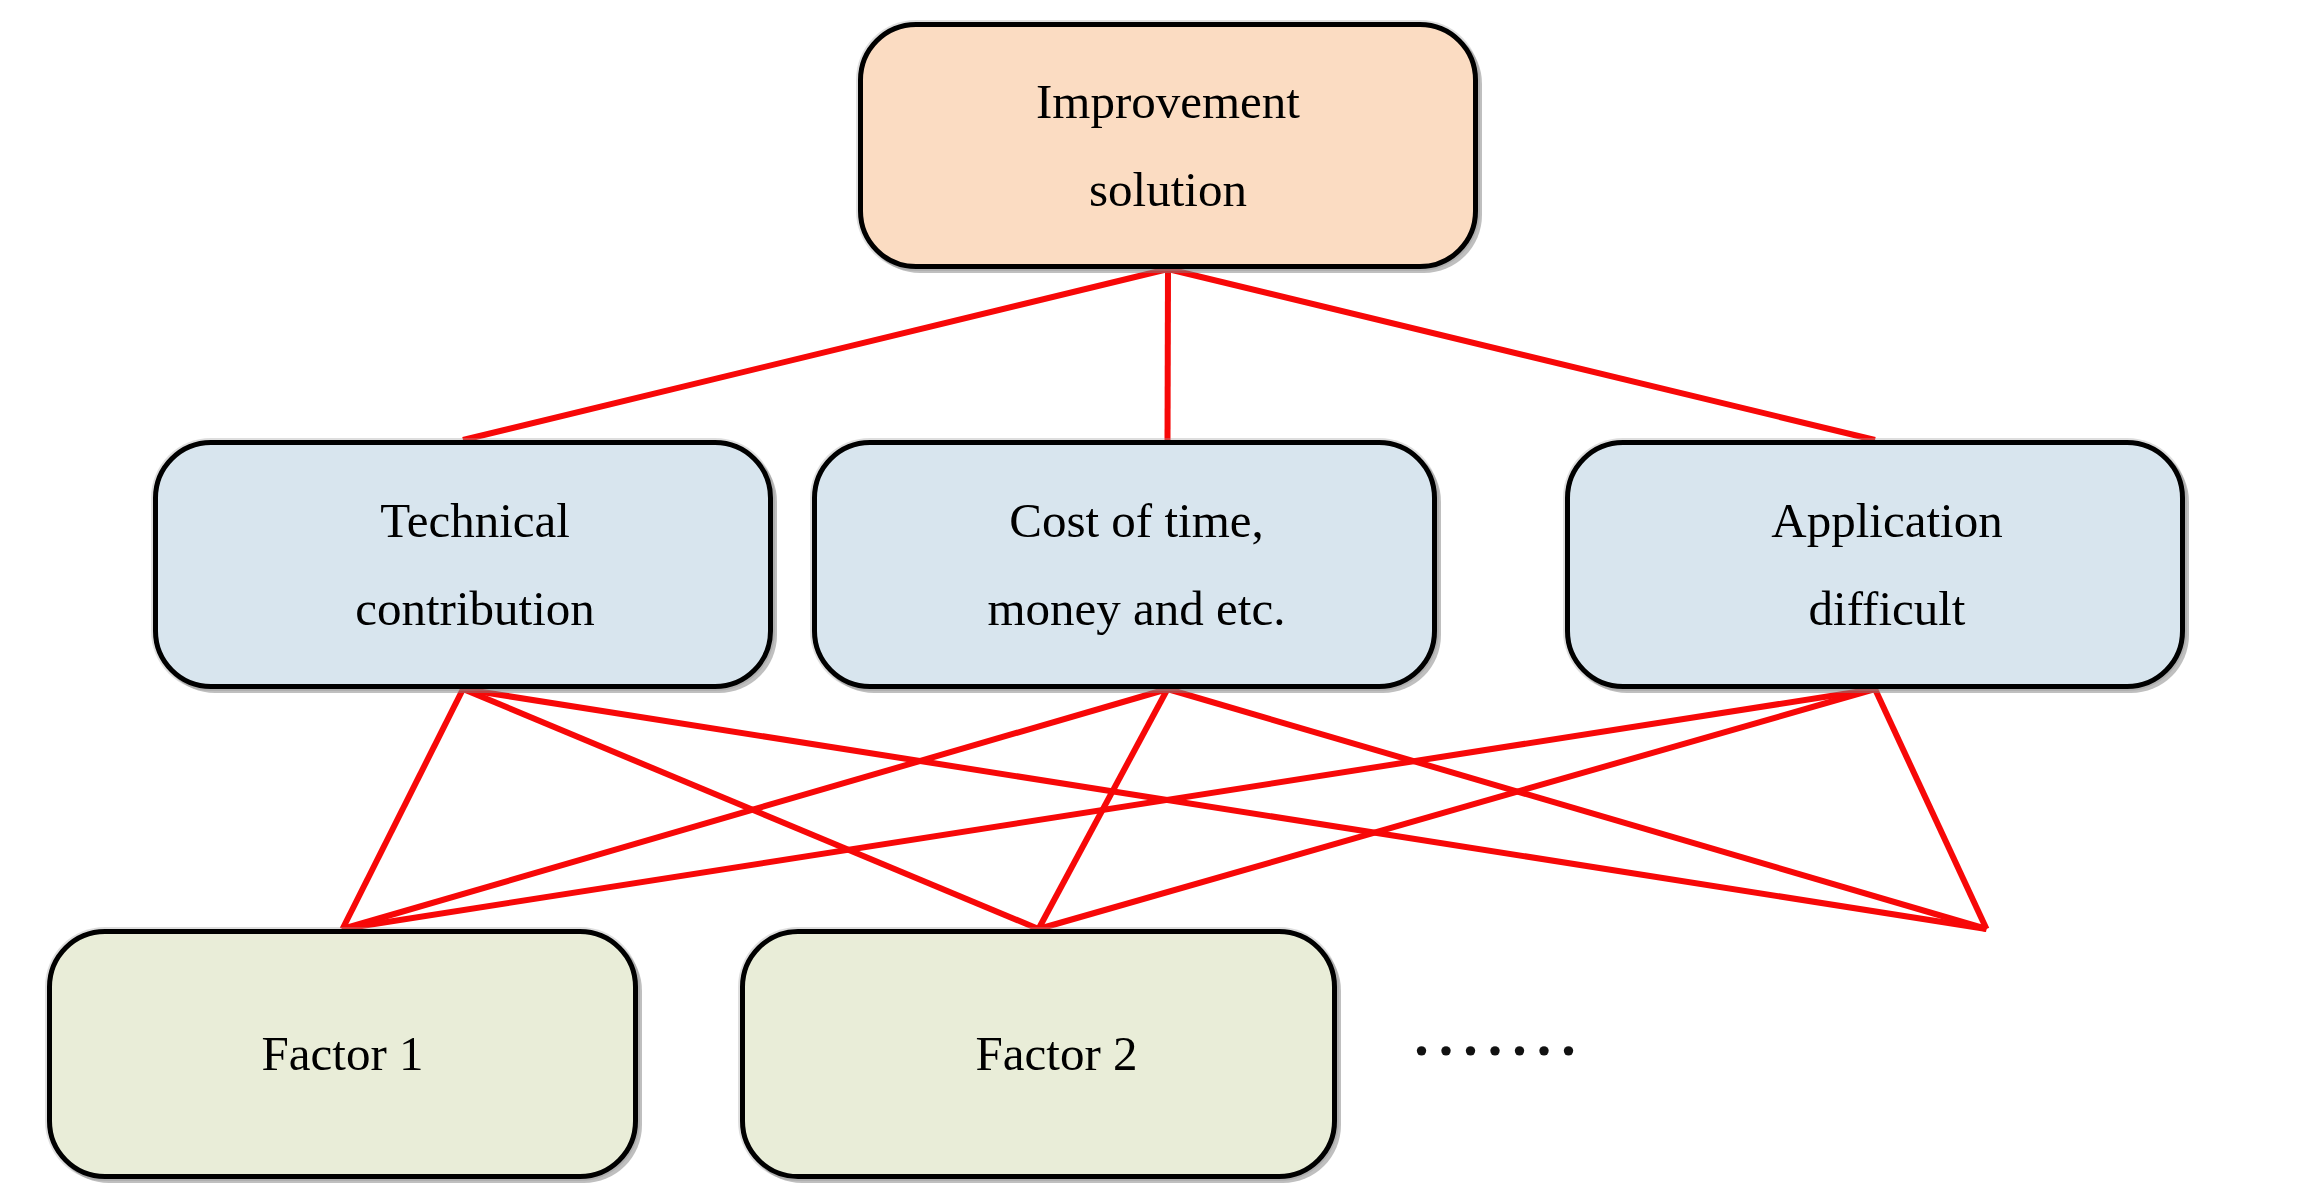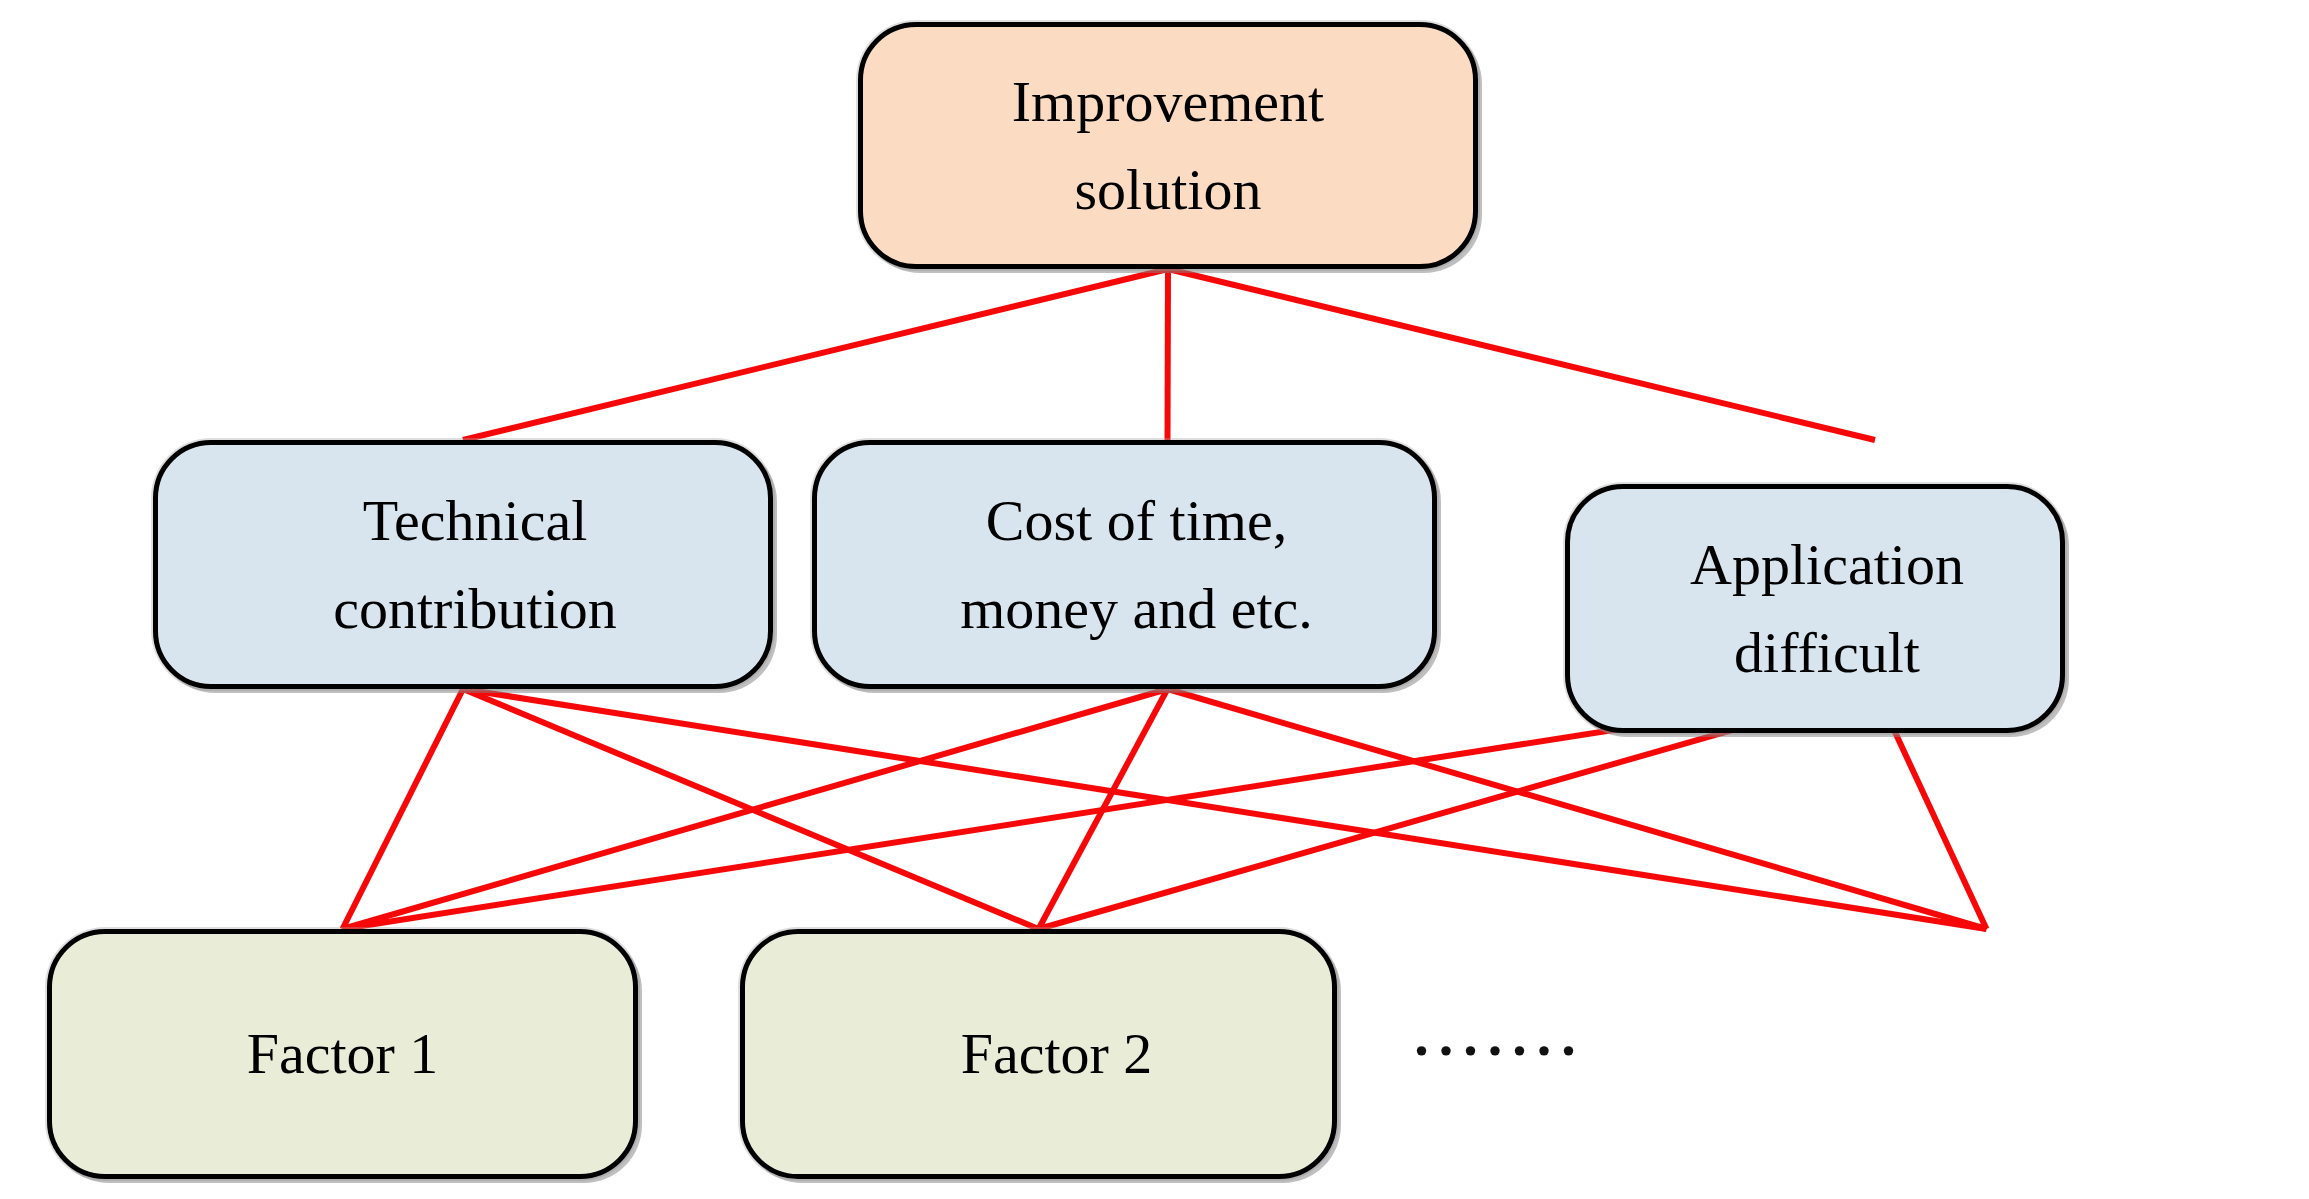--- a/index.html
+++ b/index.html
@@ -17,31 +17,31 @@
     position:absolute;
     box-sizing:border-box;
     border:5px solid var(--border-color,#000);
     border-radius:58px;
     display:flex;
     flex-direction:column;
     justify-content:center;
     align-items:center;
     text-align:right;
     color:#000;
-    font-size:58px;
+    font-size:49px;
     line-height:88px;
     box-shadow:4px 4px 0 rgba(127,127,127,0.5), 0 0 0 2px rgba(160,160,160,0.35);
   }
   .goal{background:var(--goal-fill,#fbdcc2);}
   .criterion{background:var(--criterion-fill,#d8e5ee);padding-left:24px;}
   .factor{background:var(--factor-fill,#e9edd8);}
   #goal      {left:858px;  top:22px;  width:620px; height:247px;}
   #criteria1 {left:153px;  top:440px; width:620px; height:249px;}
   #criteria2 {left:812px;  top:440px; width:625px; height:249px;}
-  #criteria3 {left:1565px; top:440px; width:500px; height:249px;margin-top:44px;}
+  #criteria3 {left:1565px; top:440px; width:620px; height:249px;}
   #factor1   {left:47px;   top:929px; width:591px; height:250px;}
   #factor2   {left:740px;  top:929px; width:597px; height:250px;padding-left:36px;}
   #factorN   {left:1688px; top:929px; width:597px; height:250px;}
   .node .ln{display:block;}
   .var-italic{font-style:italic;}
   #dots{
     position:absolute;
     left:1408px; top:981px; width:184px;
     font-size:58px;
     font-weight:bold;

